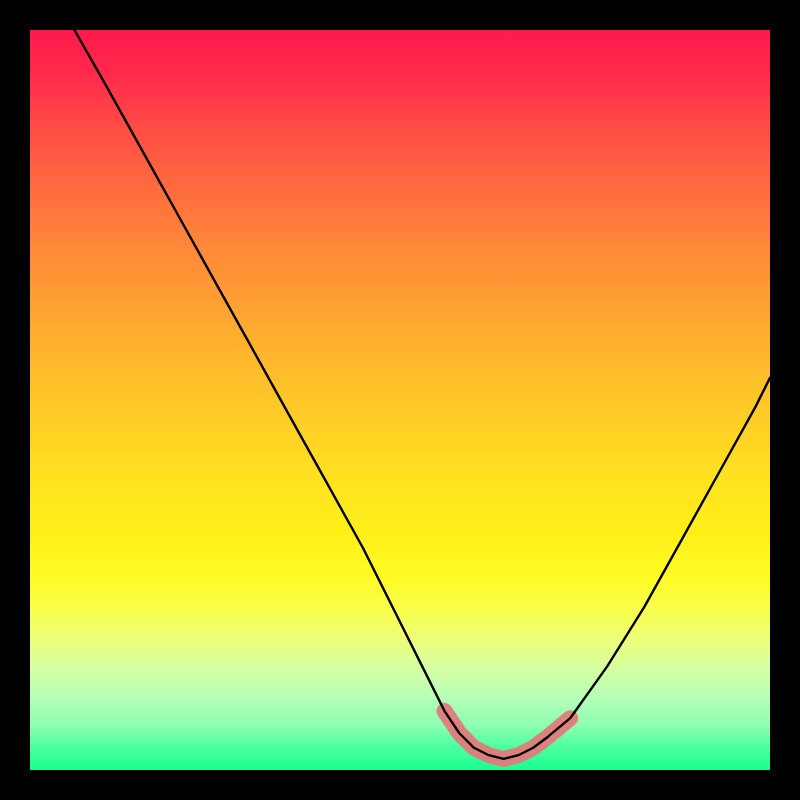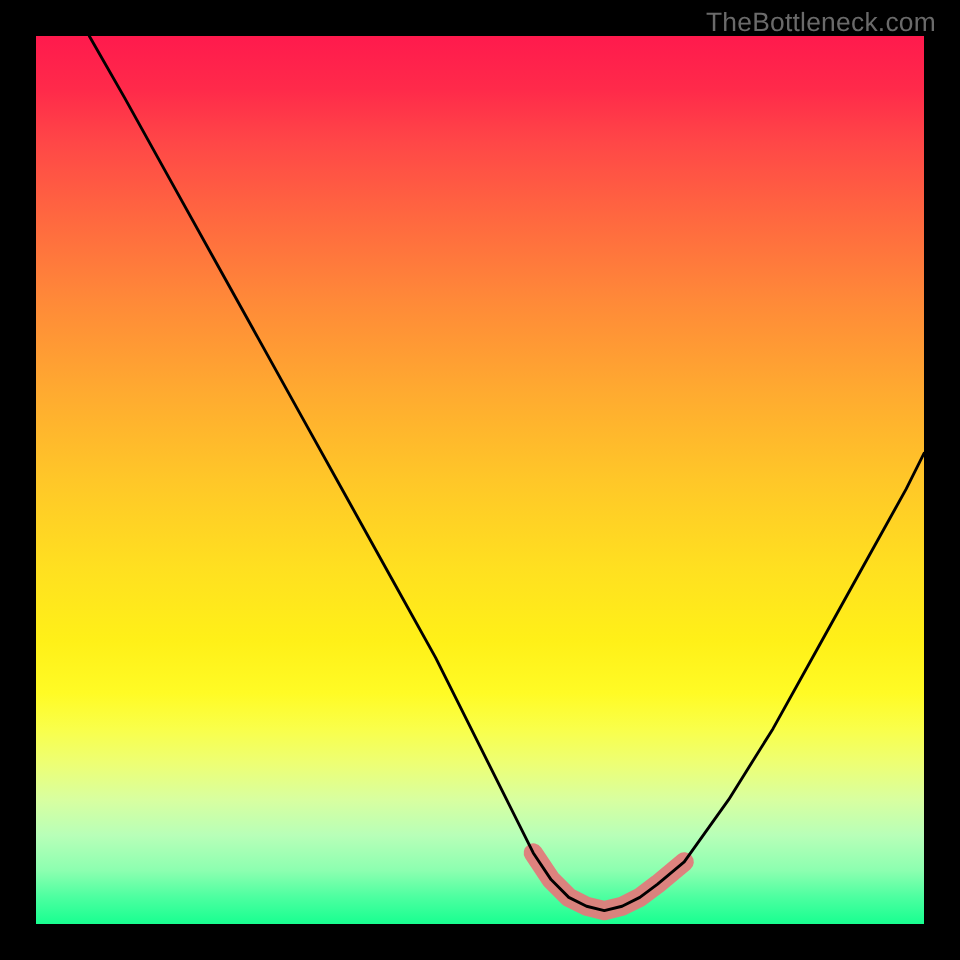--- a/index.html
+++ b/index.html
@@ -78,21 +78,20 @@
     stroke-linecap: round;
     stroke-linejoin: round;
     opacity: 0.95;
   }
 </style>
 </head>
 <body>
 
 <div class="frame">
 
-  <div class="attribution">TheBottleneck.com</div>
 
   <div class="plot-area">
     <svg class="curve" viewBox="0 0 740 740" preserveAspectRatio="none">
       <path class="highlight-band" d="M414.4 680.8 L429.2 703.0 L444.0 717.8 L458.8 725.2 L473.6 728.9 L488.4 725.2 L503.2 717.8 L518.0 706.7 L540.2 688.2"></path>
       <path class="curve-line" d="M44.4 0.0 L74.0 51.8 L111.0 118.4 L148.0 185.0 L185.0 251.6 L222.0 318.2 L259.0 384.8 L296.0 451.4 L333.0 518.0 L370.0 592.0 L392.2 636.4 L414.4 680.8 L429.2 703.0 L444.0 717.8 L458.8 725.2 L473.6 728.9 L488.4 725.2 L503.2 717.8 L518.0 706.7 L540.2 688.2 L577.2 636.4 L614.2 577.2 L651.2 510.6 L688.2 444.0 L725.2 377.4 L740.0 347.8"></path>
     </svg>
   </div>
 
 </div>
 

